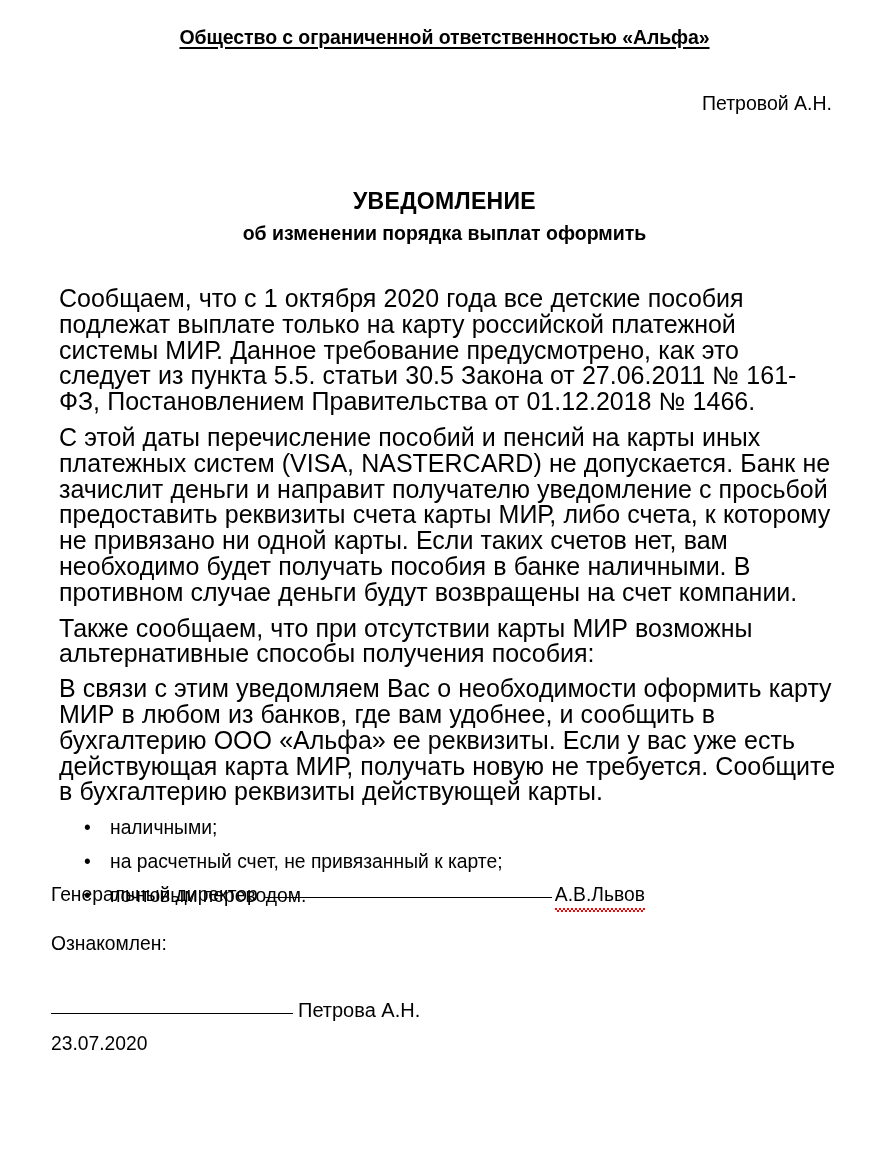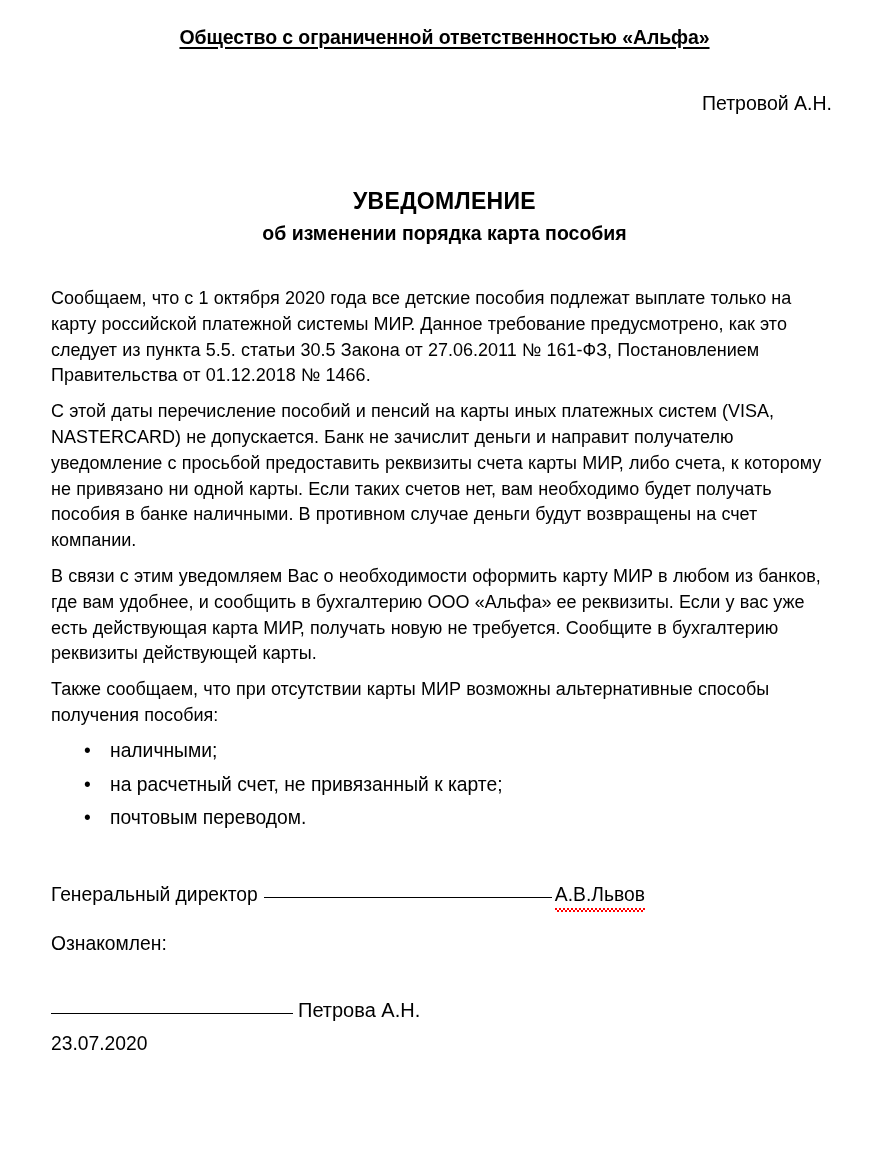--- a/index.html
+++ b/index.html
@@ -76,24 +76,24 @@
   }
 
   
   .body-block {
     position: absolute;
     left: 51px;
     top: 286px;
     width: 786px;
   }
   .para {
-    font-size: 18px;
+    font-size: 25px;
     line-height: 25.8px;
     text-align: left;
-    margin: 0 0 10px 0;
+    margin: 0 0 10px 8px;
     word-spacing: 0.2px;
   }
   .para.tight { margin-bottom: 9px; }
 
   ul.options {
     list-style: none;
     margin: 4px 0 6px 0;
     padding: 0;
   }
   ul.options li {
@@ -186,27 +186,27 @@
 
 <div class="page">
 
   <div class="org-header">
     <span class="u">Общество с ограниченной ответственностью «Альфа»</span>
   </div>
 
   <div class="addressee line2">Петровой А.Н.</div>
 
   <div class="doc-title">УВЕДОМЛЕНИЕ</div>
-  <div class="doc-subtitle">об изменении порядка карта пособия</div>
+  <div class="doc-subtitle">об изменении порядка выплат оформить</div>
 
   <div class="body-block">
     <p class="para">Сообщаем, что с 1 октября 2020 года все детские пособия подлежат выплате только на карту российской платежной системы МИР. Данное требование предусмотрено, как это следует из пункта 5.5. статьи 30.5 Закона от 27.06.2011 № 161-ФЗ, Постановлением Правительства от 01.12.2018 № 1466.</p>
     <p class="para">С этой даты перечисление пособий и пенсий на карты иных платежных систем (VISA, NASTERCARD) не допускается. Банк не зачислит деньги и направит получателю уведомление с просьбой предоставить реквизиты счета карты МИР, либо счета, к которому не привязано ни одной карты. Если таких счетов нет, вам необходимо будет получать пособия в банке наличными. В противном случае деньги будут возвращены на счет компании.</p>
+    <p class="para tight">Также сообщаем, что при отсутствии карты МИР возможны альтернативные способы получения пособия:</p>
     <p class="para">В связи с этим уведомляем Вас о необходимости оформить карту МИР в любом из банков, где вам удобнее, и сообщить в бухгалтерию ООО «Альфа» ее реквизиты. Если у вас уже есть действующая карта МИР, получать новую не требуется. Сообщите в бухгалтерию реквизиты действующей карты.</p>
-    <p class="para tight">Также сообщаем, что при отсутствии карты МИР возможны альтернативные способы получения пособия:</p>
 
     <ul class="options">
       <li>
         <span class="bullet">•</span>
         <span>наличными;</span>
       </li>
       <li>
         <span class="bullet">•</span>
         <span>на расчетный счет, не привязанный к карте;</span>
       </li>

